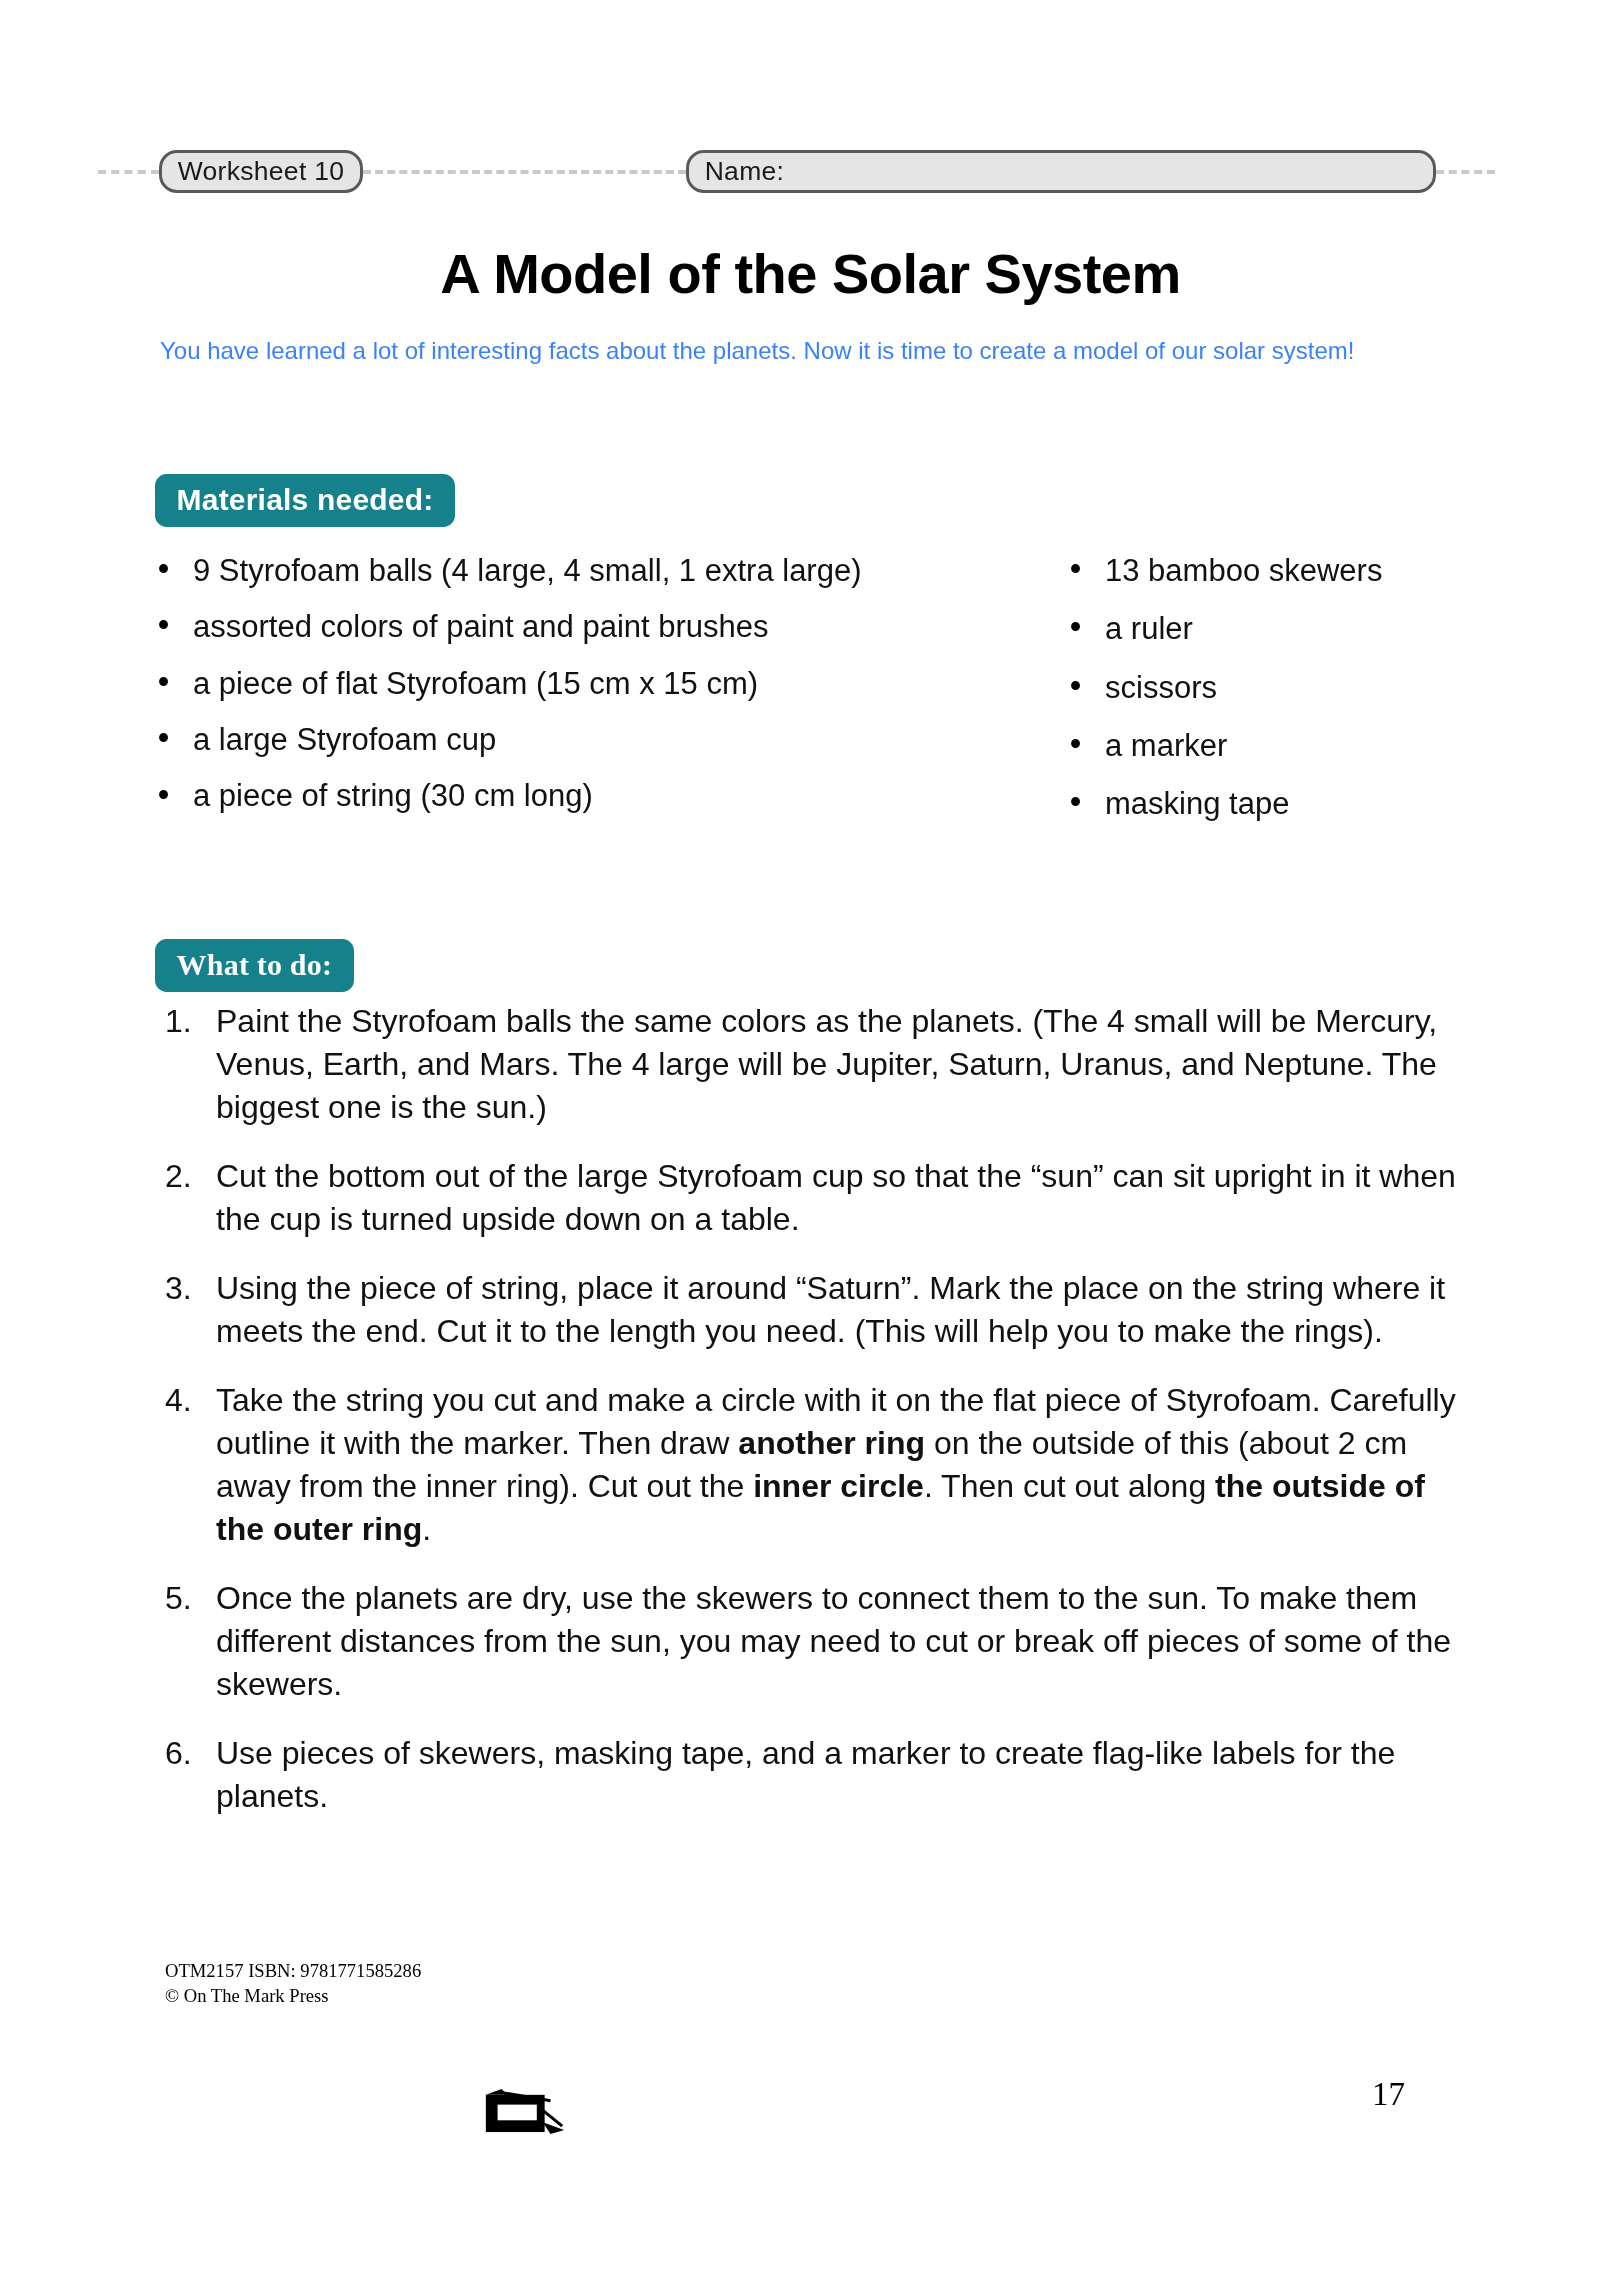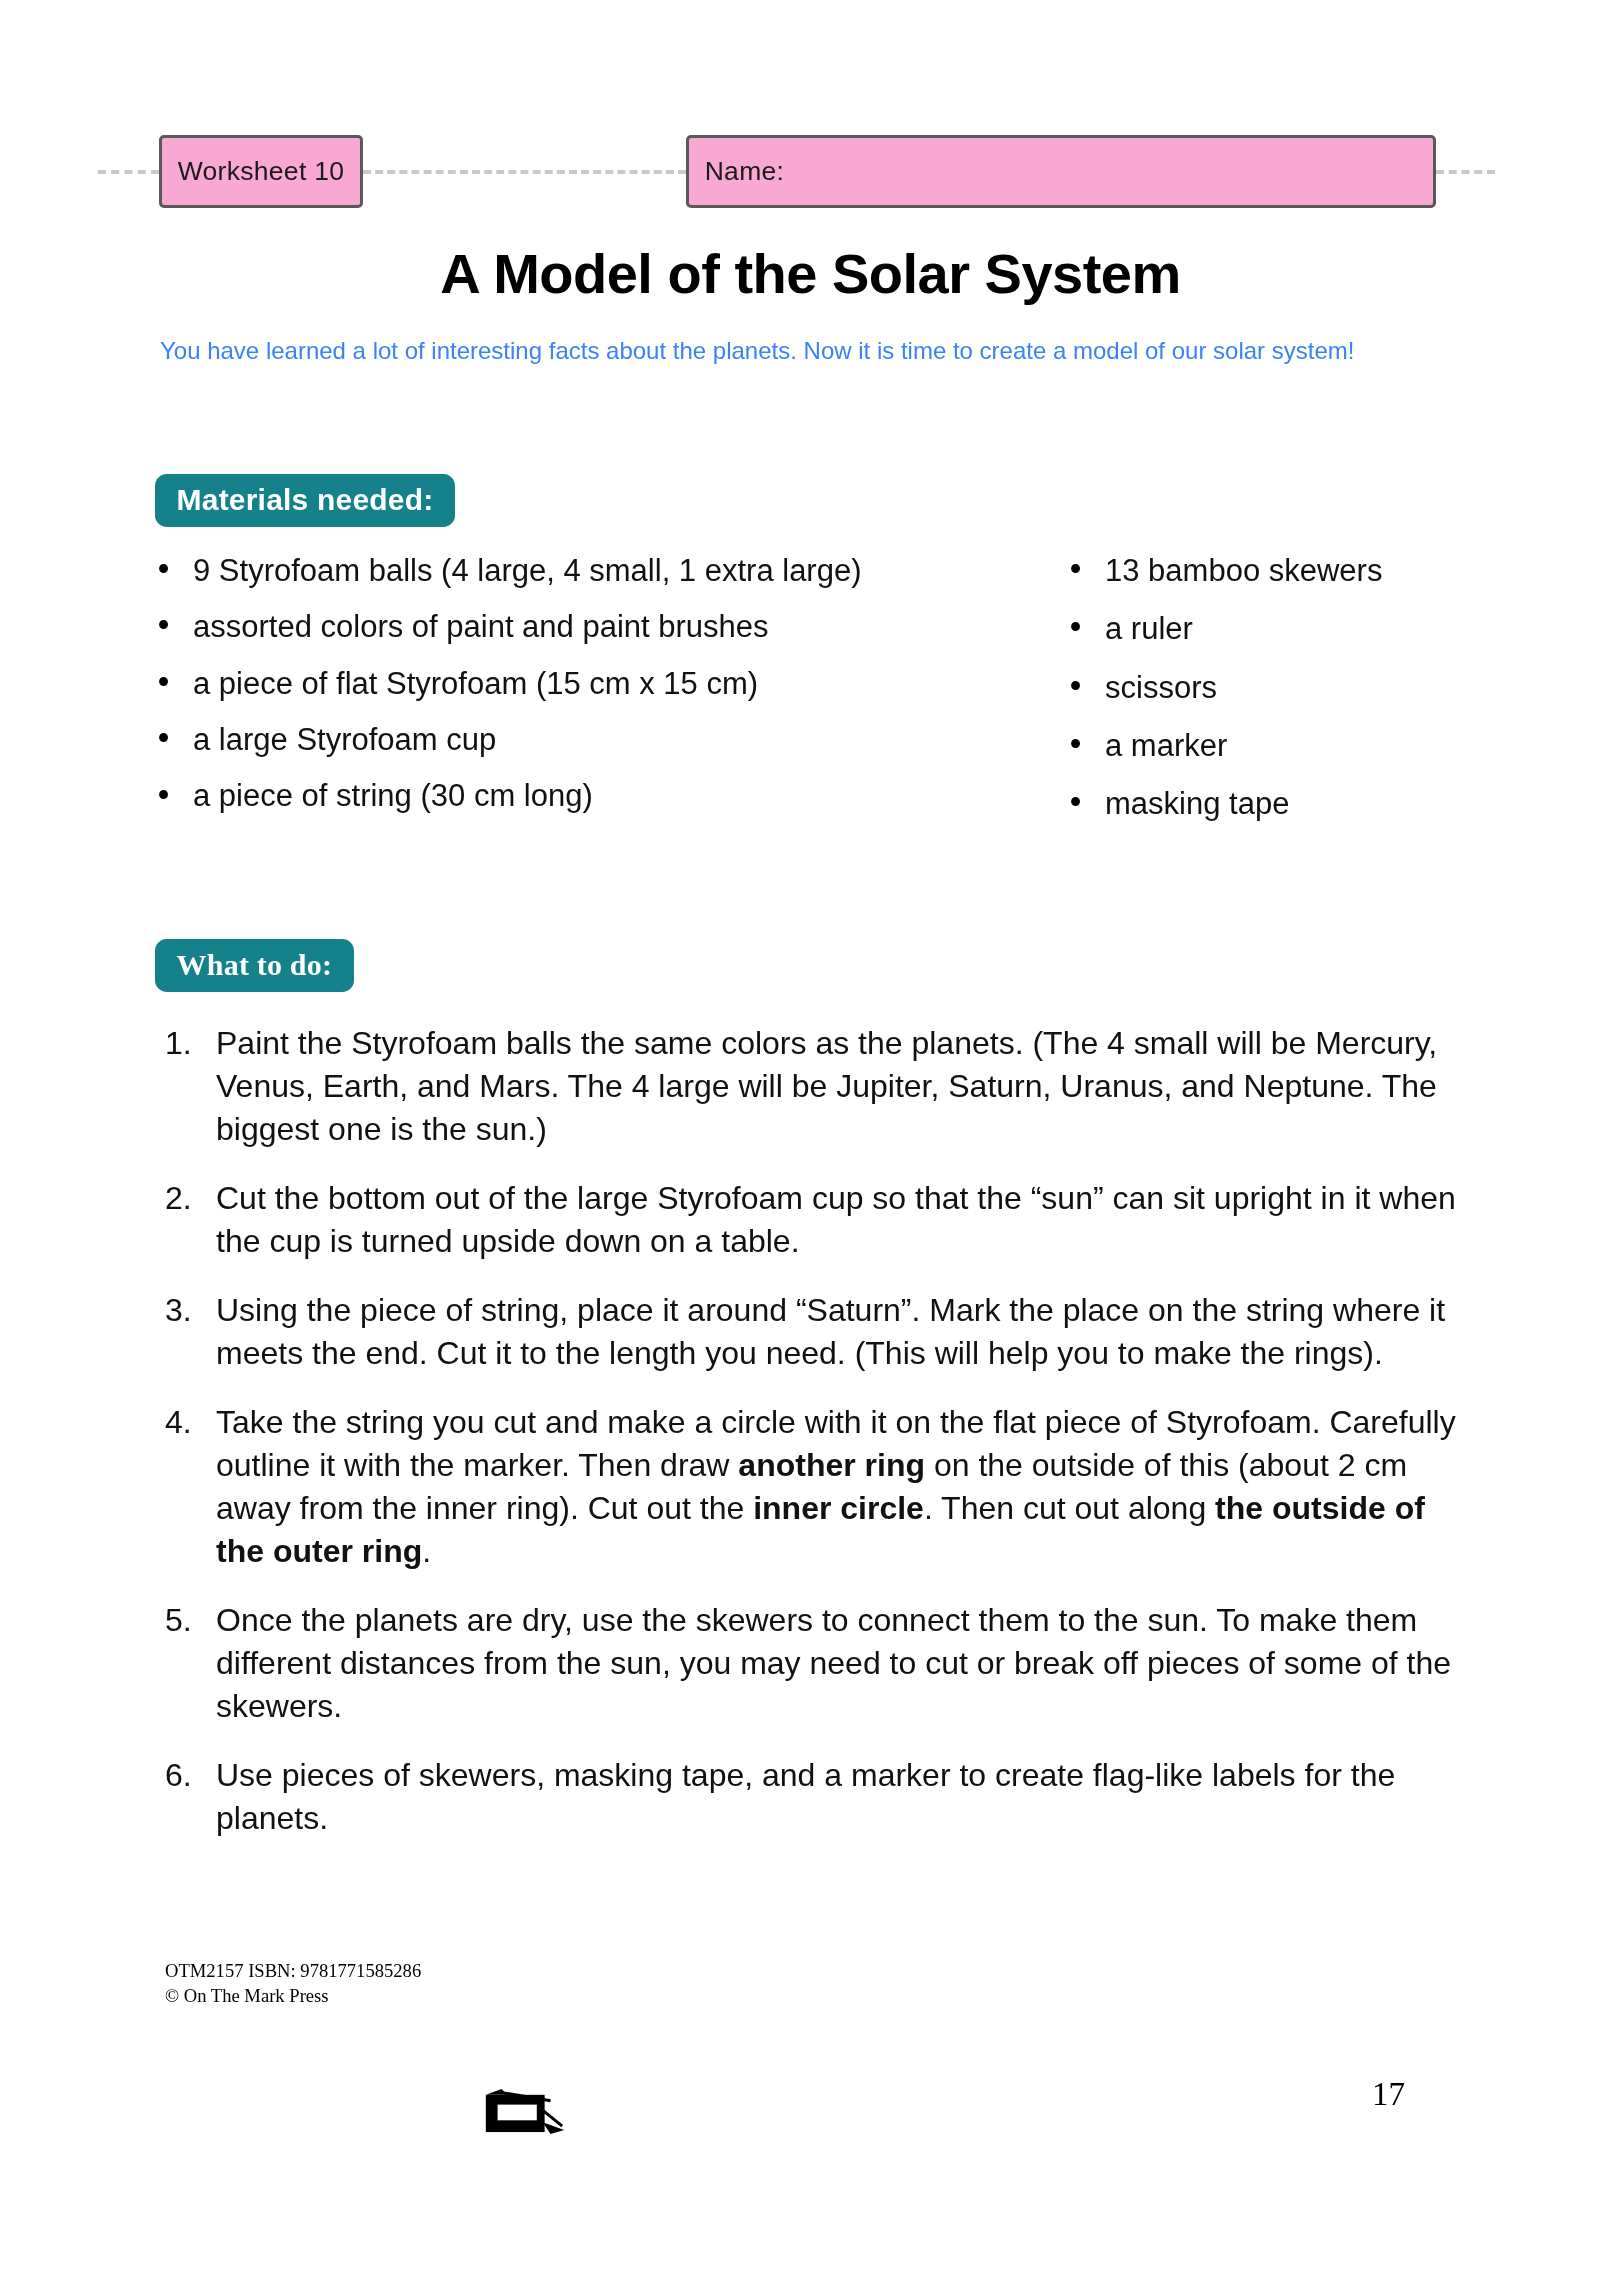--- a/index.html
+++ b/index.html
@@ -29,23 +29,23 @@
     height: 0;
     border-top: 4.9px dashed #c9c9c9;
     flex: 0 0 auto;
   }
   .dash-lead   { width: 61px; margin-left: 98px; }
   .dash-mid    { width: 323px; }
   .dash-tail   { width: 59px; }
 
   .hdr-box {
     border: 3.9px solid #595959;
-    border-radius: 5px;
-    background: #f9a8d4;
-    height: 73px;
+    border-radius: 18px;
+    background: #e5e5e5;
+    height: 43px;
     display: flex;
     align-items: center;
     padding: 0 15.7px;
     position: relative;
     z-index: 3;
   }
   .hdr-box-worksheet { flex: 0 0 auto; }
   .hdr-box-name { flex: 0 0 750px; }
   .hdr-label {
     font-size: 26.5px;
@@ -119,21 +119,21 @@
     left: 11.8px; top: -2.9px;
     font-size: 33px;
     line-height: 1.28;
     color: #000;
   }
   .mat-col-right ul.bullets > li { margin-bottom: 18.6px; }
 
   
   .steps {
     position: absolute;
-    left: 165px; top: 1022px;
+    left: 165px; top: 1000px;
     width: 1304px;
   }
   ol.steps-list {
     list-style: none;
     margin: 0; padding: 0;
     counter-reset: stepctr;
   }
   ol.steps-list > li {
     position: relative;
     padding-left: 51px;

